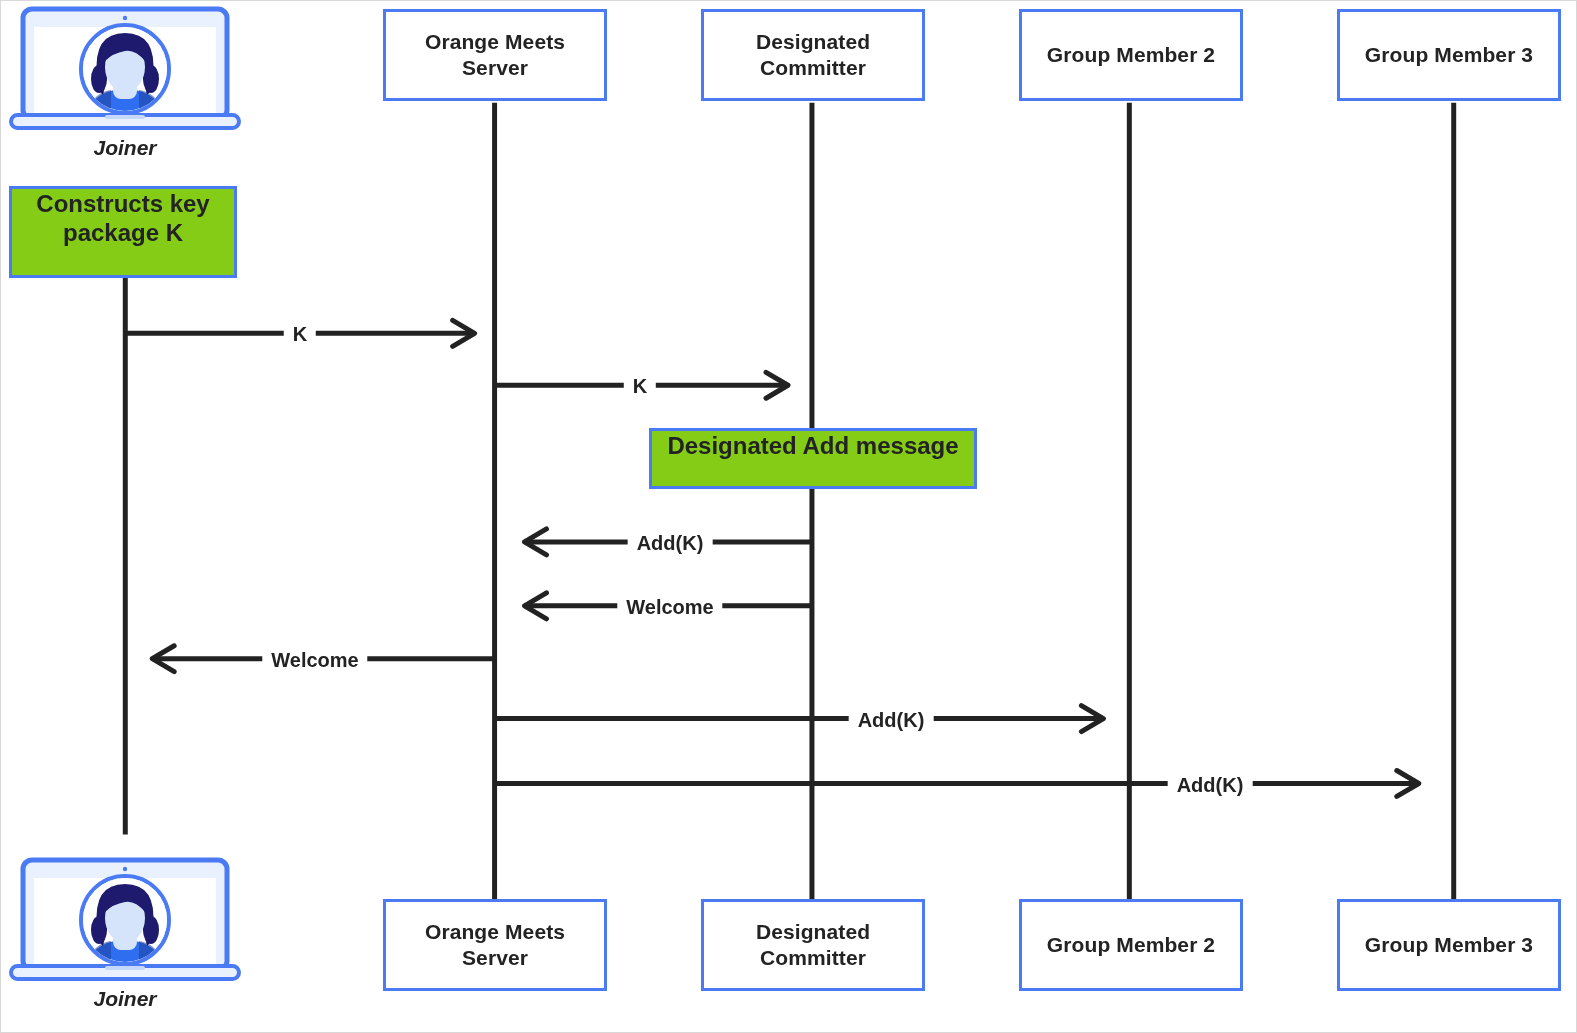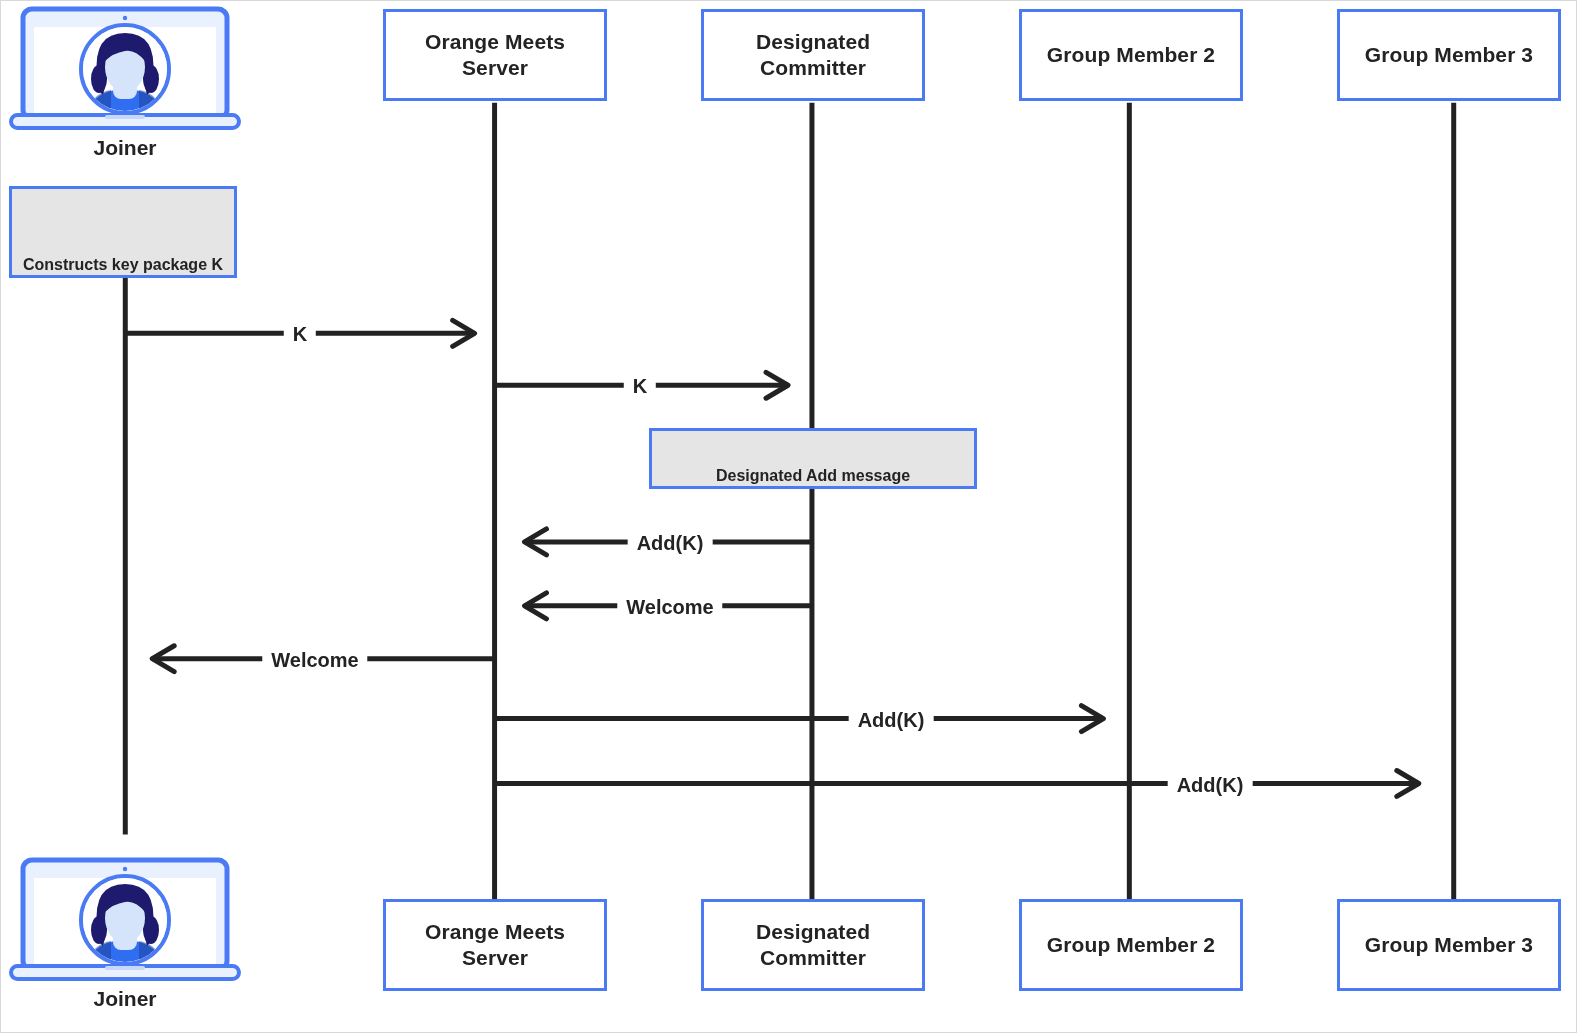--- a/index.html
+++ b/index.html
@@ -36,27 +36,27 @@
     font-size: 21px;
     color: #232323;
     line-height: 1.22;
     letter-spacing: 0.1px;
     z-index: 6;
   }
   .note-box {
     position: absolute;
     box-sizing: border-box;
     border: 3px solid #4a7bf5;
-    background: #e5e5e5;
+    background: #84cc16;
     display: flex;
-    align-items: flex-end;
+    align-items: flex-start;
     justify-content: center;
     text-align: center;
     font-weight: bold;
-    font-size: 16px;
+    font-size: 24px;
     color: #232323;
     line-height: 1.22;
     z-index: 6;
   }
   .msg-label {
     position: absolute;
     transform: translate(-50%, -50%);
     background: #ffffff;
     padding: 0 9px;
     font-weight: bold;
@@ -65,20 +65,21 @@
     white-space: nowrap;
     z-index: 5;
   }
   .joiner-node {
     position: absolute;
     width: 232px;
     display: flex;
     flex-direction: column;
     align-items: center;
     z-index: 6;
+    font-style: italic;
   }
   .joiner-label {
     margin-top: 6px;
     font-weight: bold;
     font-size: 21px;
     color: #232323;
   }
   .laptop-svg { display: block; }
 </style>
 </head>

